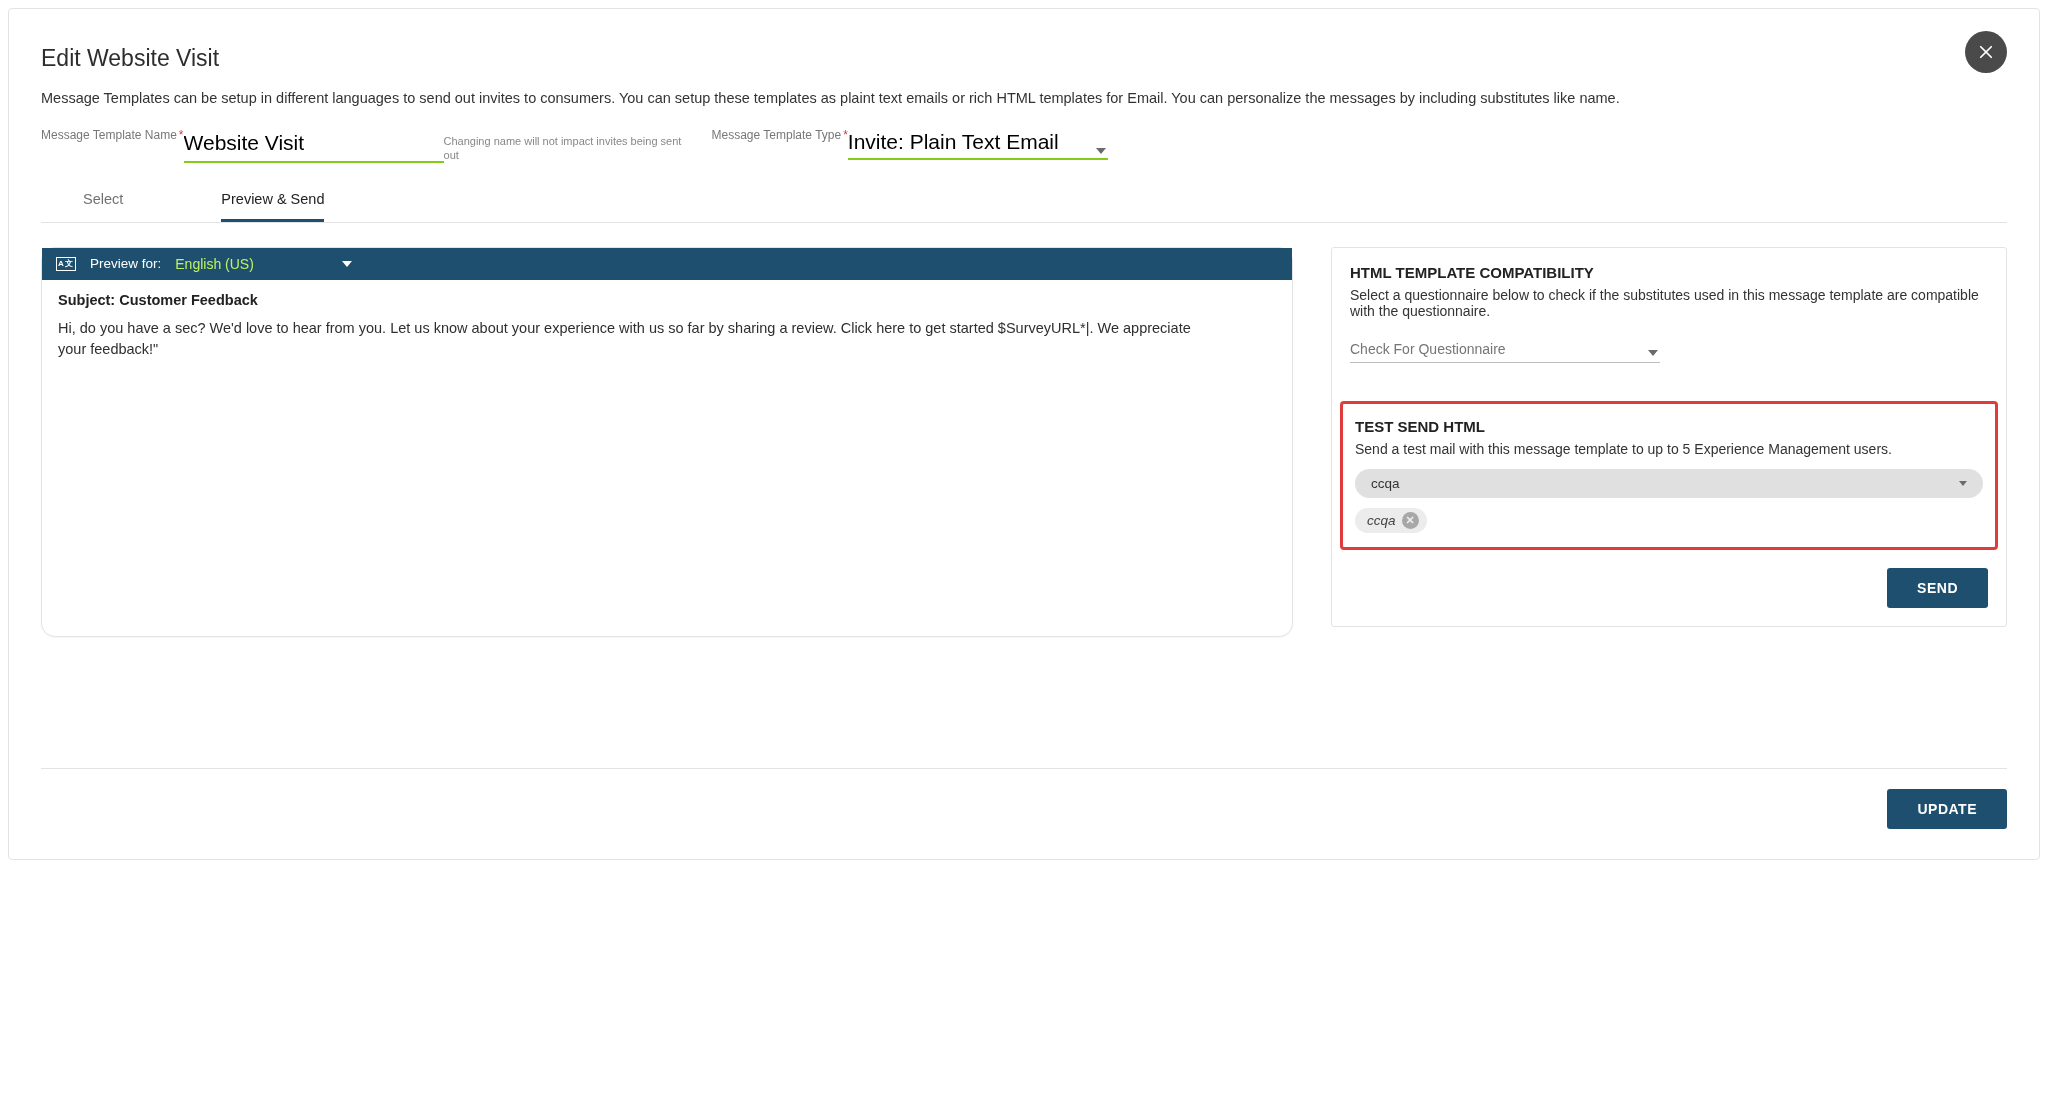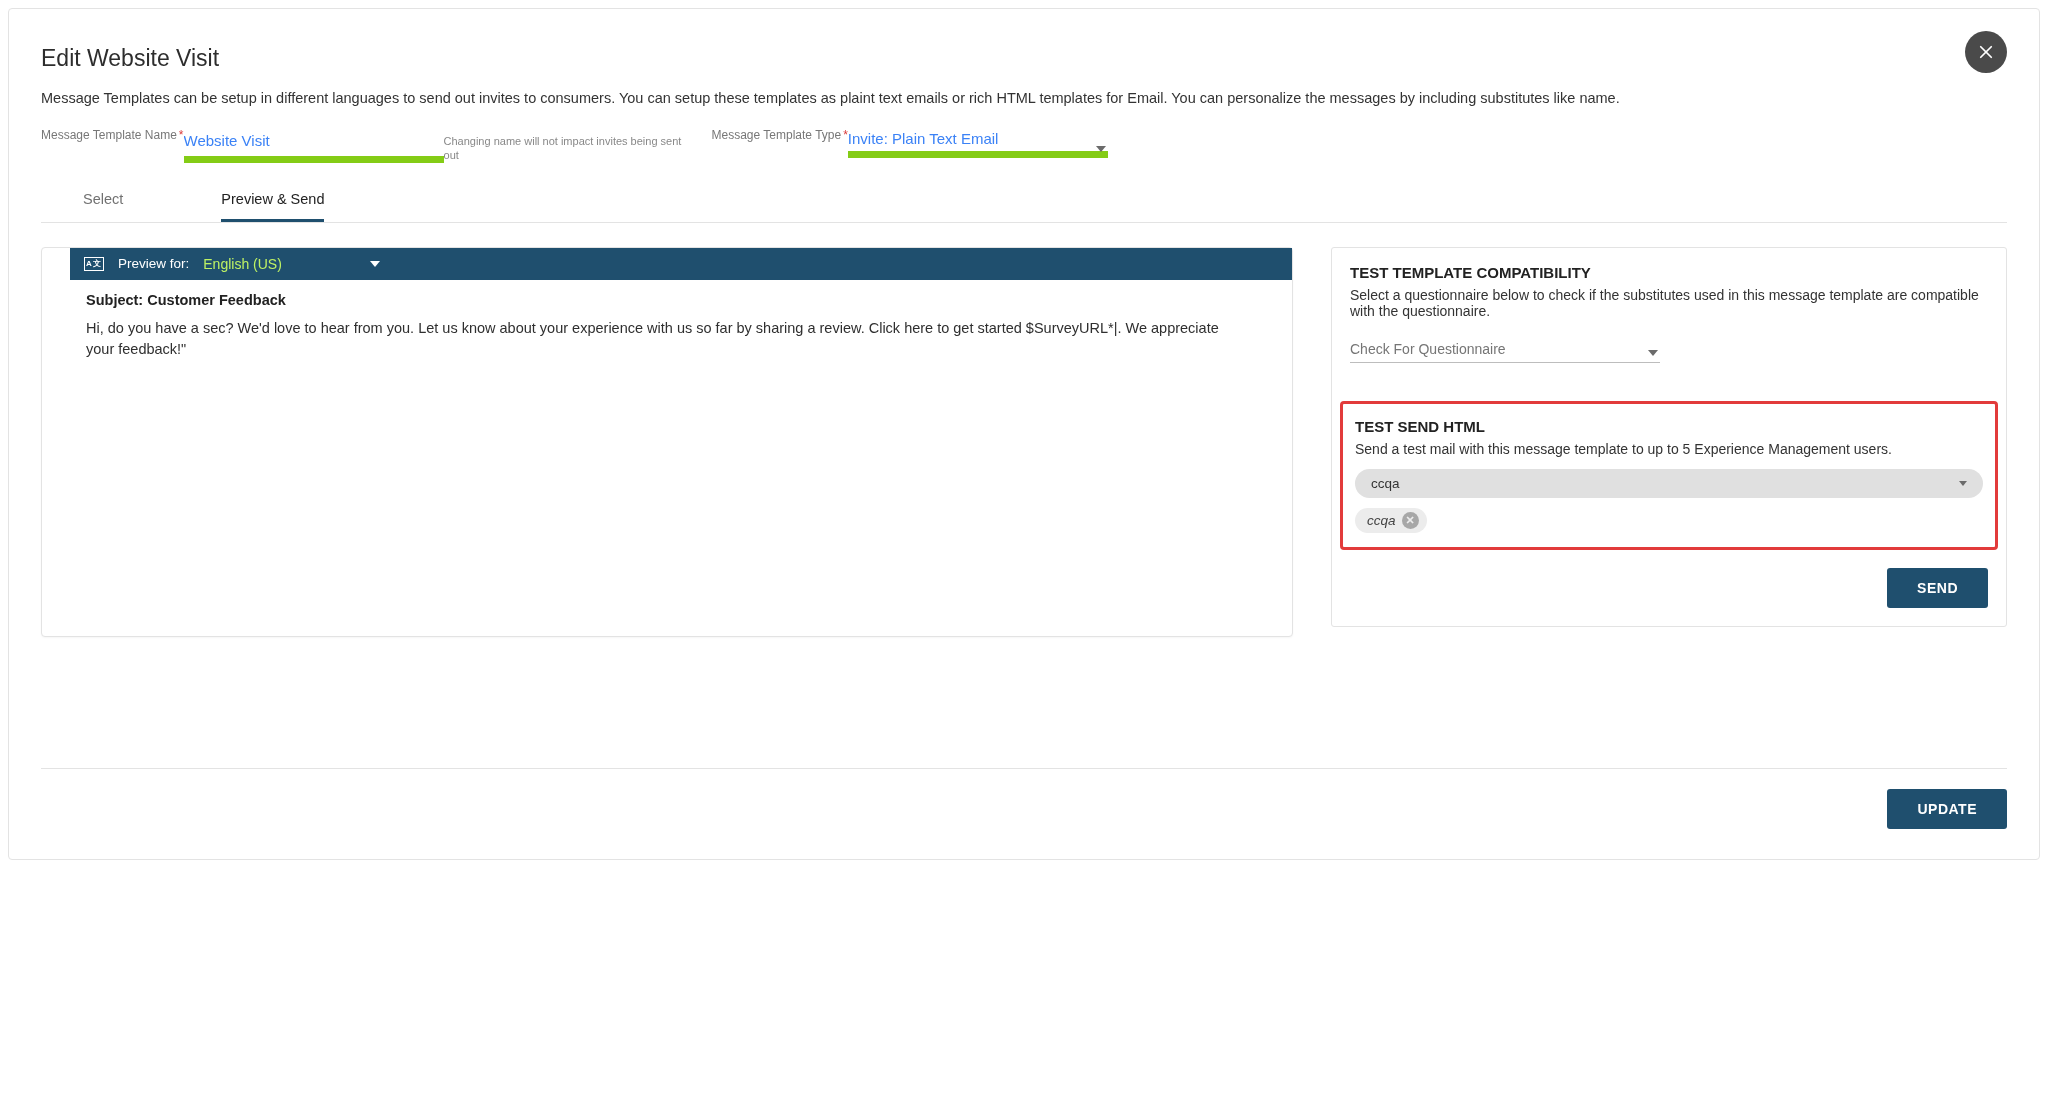--- a/index.html
+++ b/index.html
@@ -18,43 +18,43 @@
     margin-top:-4px;
   }
   .close-btn svg { width:18px; height:18px; stroke:#fff; }
   .intro { font-size:14.5px; color:#333; margin:6px 0 22px 0; max-width:1760px; }
 
   .fields-row { display:flex; gap:28px; align-items:flex-start; }
   .field { display:flex; }
   .field-label { font-size:12px; color:#777; margin-bottom:2px; }
   .req { color:#d93a3a; margin-left:2px; }
   .text-input {
-    font-size:15px; color:#3b82f6; border:none; border-bottom:7px solid #84cc16;
+    font-size:21px; color:#000000; border:none; border-bottom:2px solid #84cc16;
     padding:2px 0 4px 0; background:transparent; outline:none; width:260px;
   }
   .select-wrap { position:relative; width:260px; }
   .select-wrap .text-input { width:100%; padding-right:22px; }
   .select-wrap .caret {
     position:absolute; right:2px; bottom:6px; border-left:5px solid transparent;
     border-right:5px solid transparent; border-top:6px solid #6b6b6b;
   }
   .hint { font-size:11px; color:#888; margin-top:6px; max-width:240px; line-height:1.3; }
 
   .tabs { display:flex; gap:56px; margin-top:18px; border-bottom:1px solid #e3e3e3; }
   .tab {
     font-size:14.5px; color:#717171; padding:10px 0 12px 0; cursor:pointer;
     border-bottom:3px solid transparent; margin-left:42px;
   }
   .tab:first-child { margin-left:42px; }
   .tab.active { color:#222; border-bottom-color:#1f4f6e; }
 
   .content-area { display:flex; gap:38px; margin-top:24px; align-items:flex-start; }
   .preview-panel {
-    flex:1; border:1px solid #e3e3e3; border-radius:4px; min-height:390px;
-    box-shadow:0 1px 2px rgba(0,0,0,0.04); background:#fff;padding-left:28px;
+    flex:1; border:1px solid #e3e3e3; border-radius:14px; min-height:390px;
+    box-shadow:0 1px 2px rgba(0,0,0,0.04); background:#fff;
   }
   .preview-header {
     background:#1f4f6e; color:#fff; padding:8px 14px; display:flex; align-items:center; gap:14px;
   }
   .lang-icon {
     width:20px; height:14px; border:1px solid #fff; display:flex; font-size:8px;
     align-items:center; justify-content:center; letter-spacing:1px; font-weight:700;
   }
   .preview-for-label { font-size:13.5px; }
   .preview-lang-select {
@@ -170,21 +170,21 @@
           <div class="subject-line">
             <span>Subject:</span>
             <span>Customer Feedback</span>
           </div>
           <div class="body-text">Hi, do you have a sec? We'd love to hear from you. Let us know about your experience with us so far by sharing a review. Click here to get started $SurveyURL*|. We appreciate your feedback!"</div>
         </div>
       </div>
 
       <div class="side-panel">
         <div class="side-inner">
-          <p class="side-heading">TEST TEMPLATE COMPATIBILITY</p>
+          <p class="side-heading">HTML TEMPLATE COMPATIBILITY</p>
           <p class="side-desc">Select a questionnaire below to check if the substitutes used in this message template are compatible with the questionnaire.</p>
           <div class="qselect">
             <input class="qinput" type="text" readonly="" placeholder="Check For Questionnaire" style="">
             <span class="caret"></span>
           </div>
         </div>
 
         <div class="highlight-box">
           <p class="side-heading">TEST SEND HTML</p>
           <p class="side-desc" style="margin-bottom:10px;">Send a test mail with this message template to up to 5 Experience Management users.</p>

